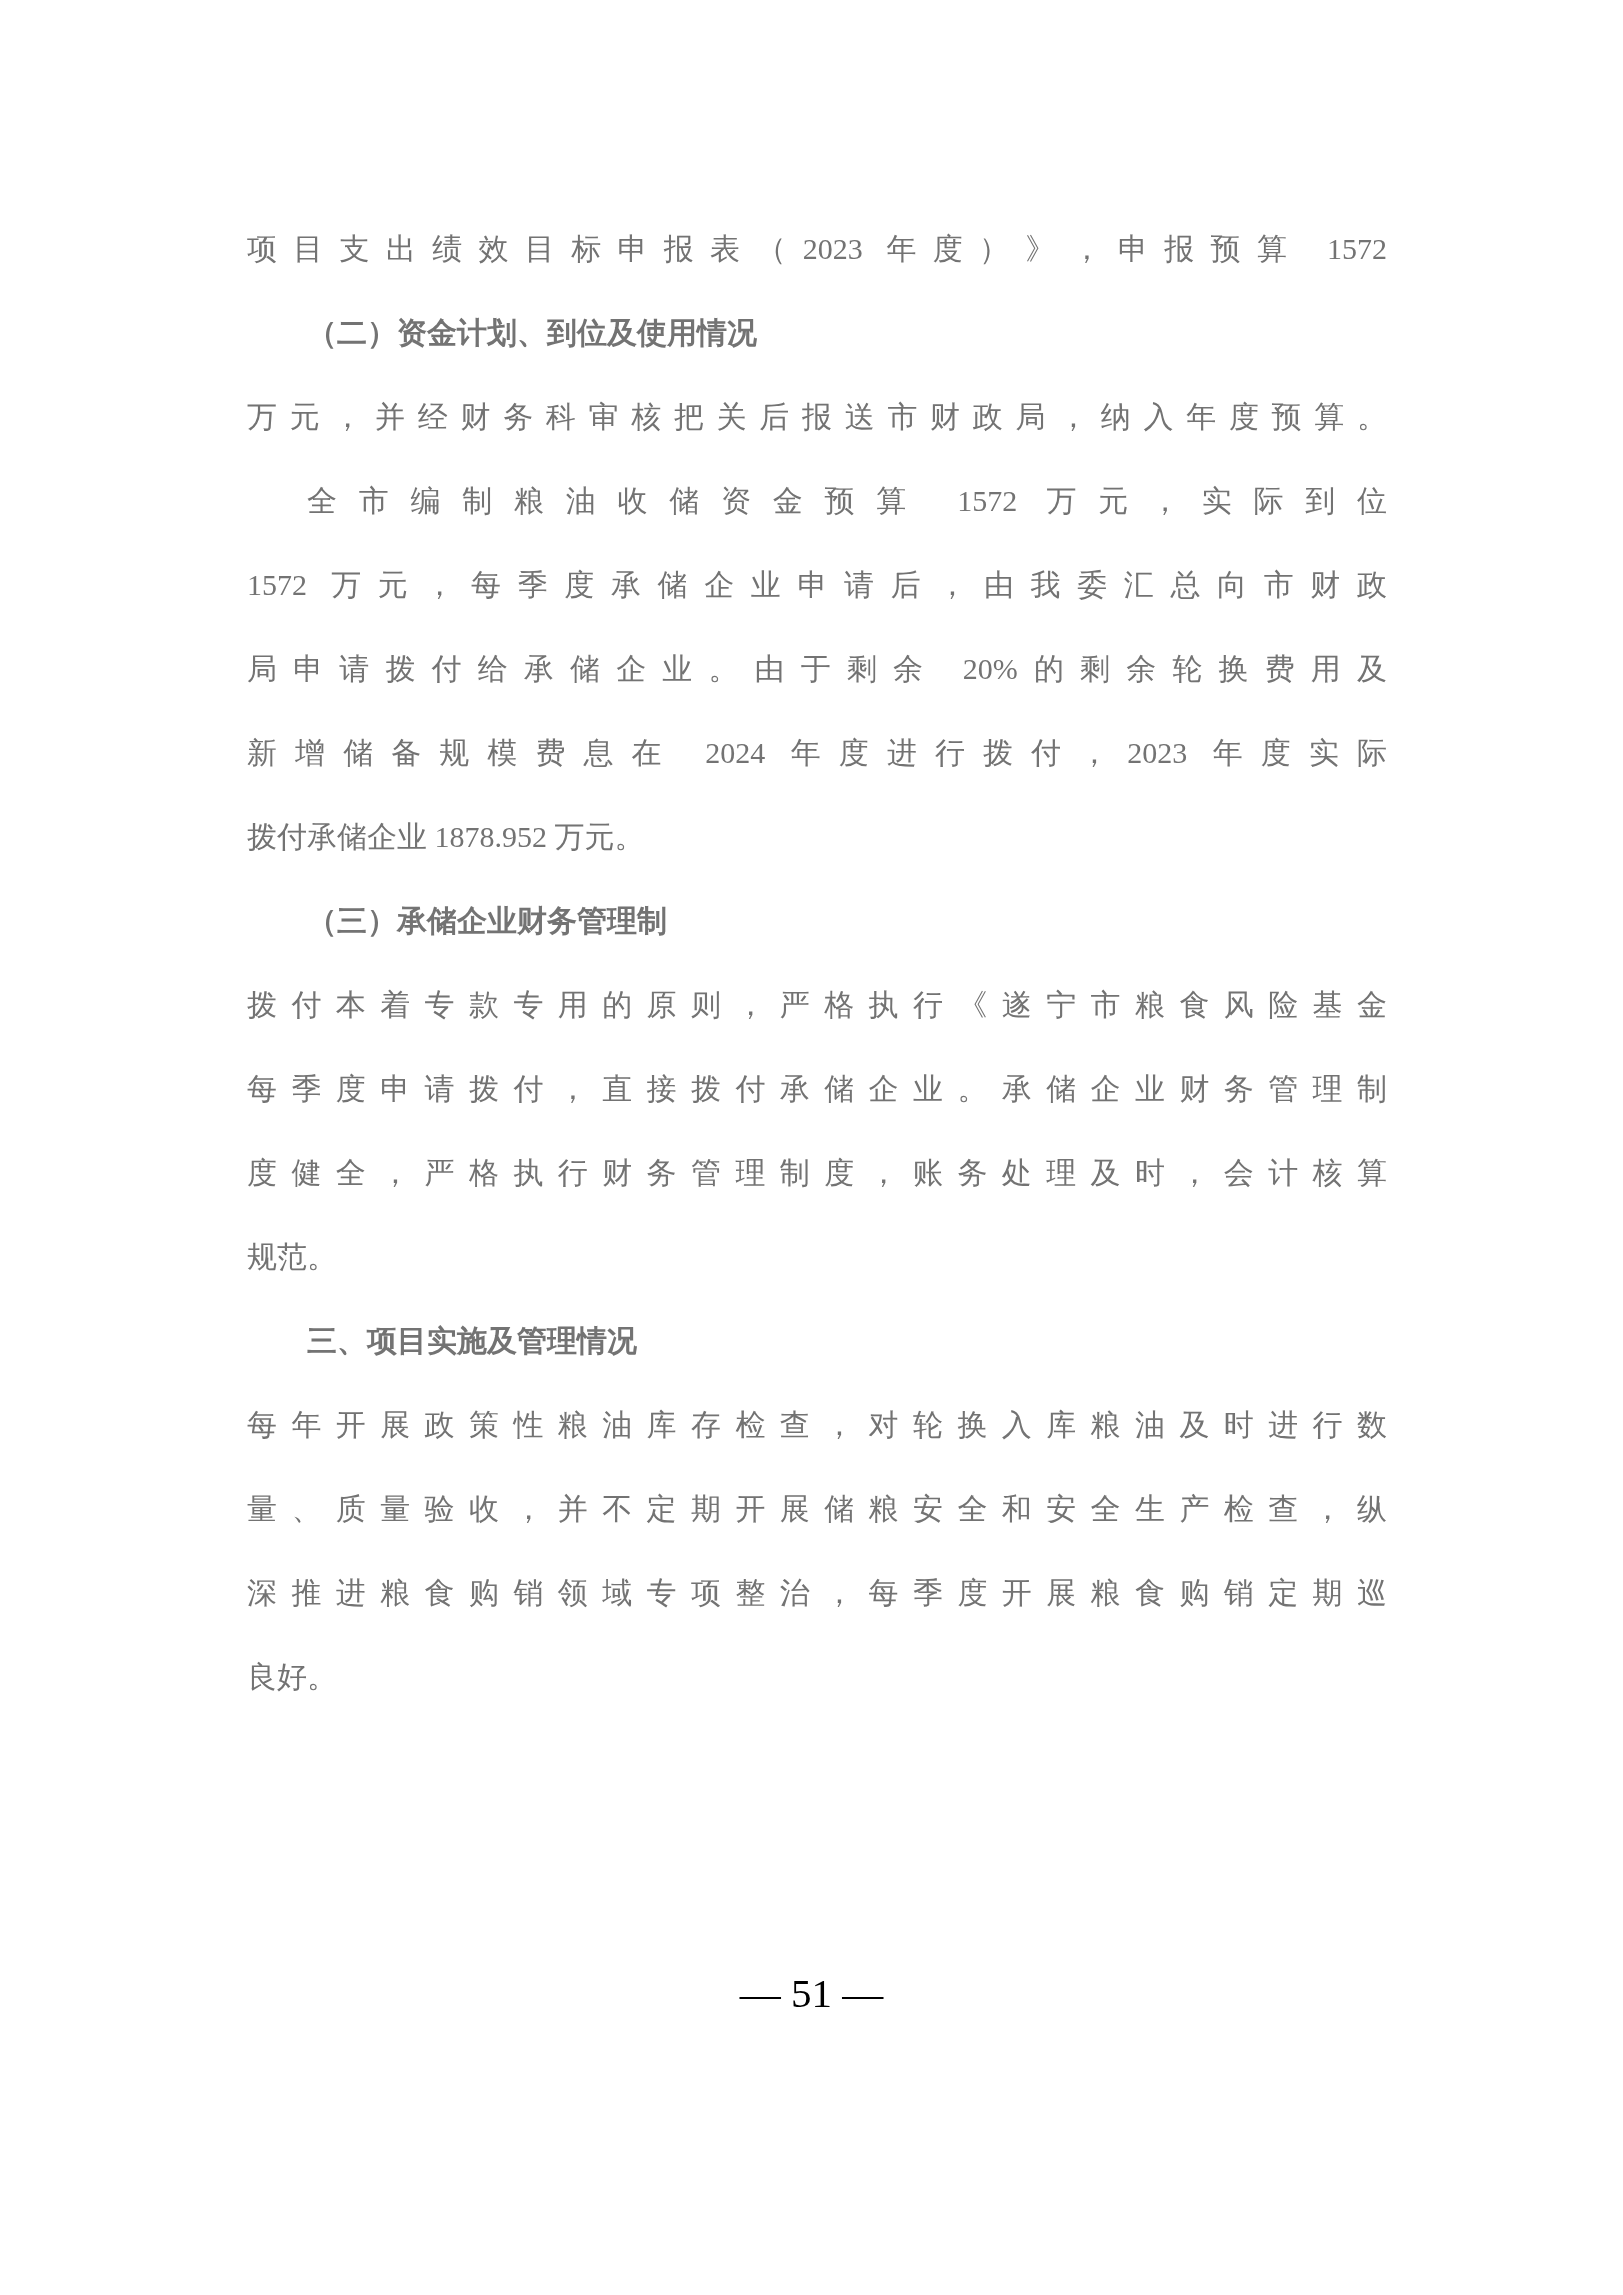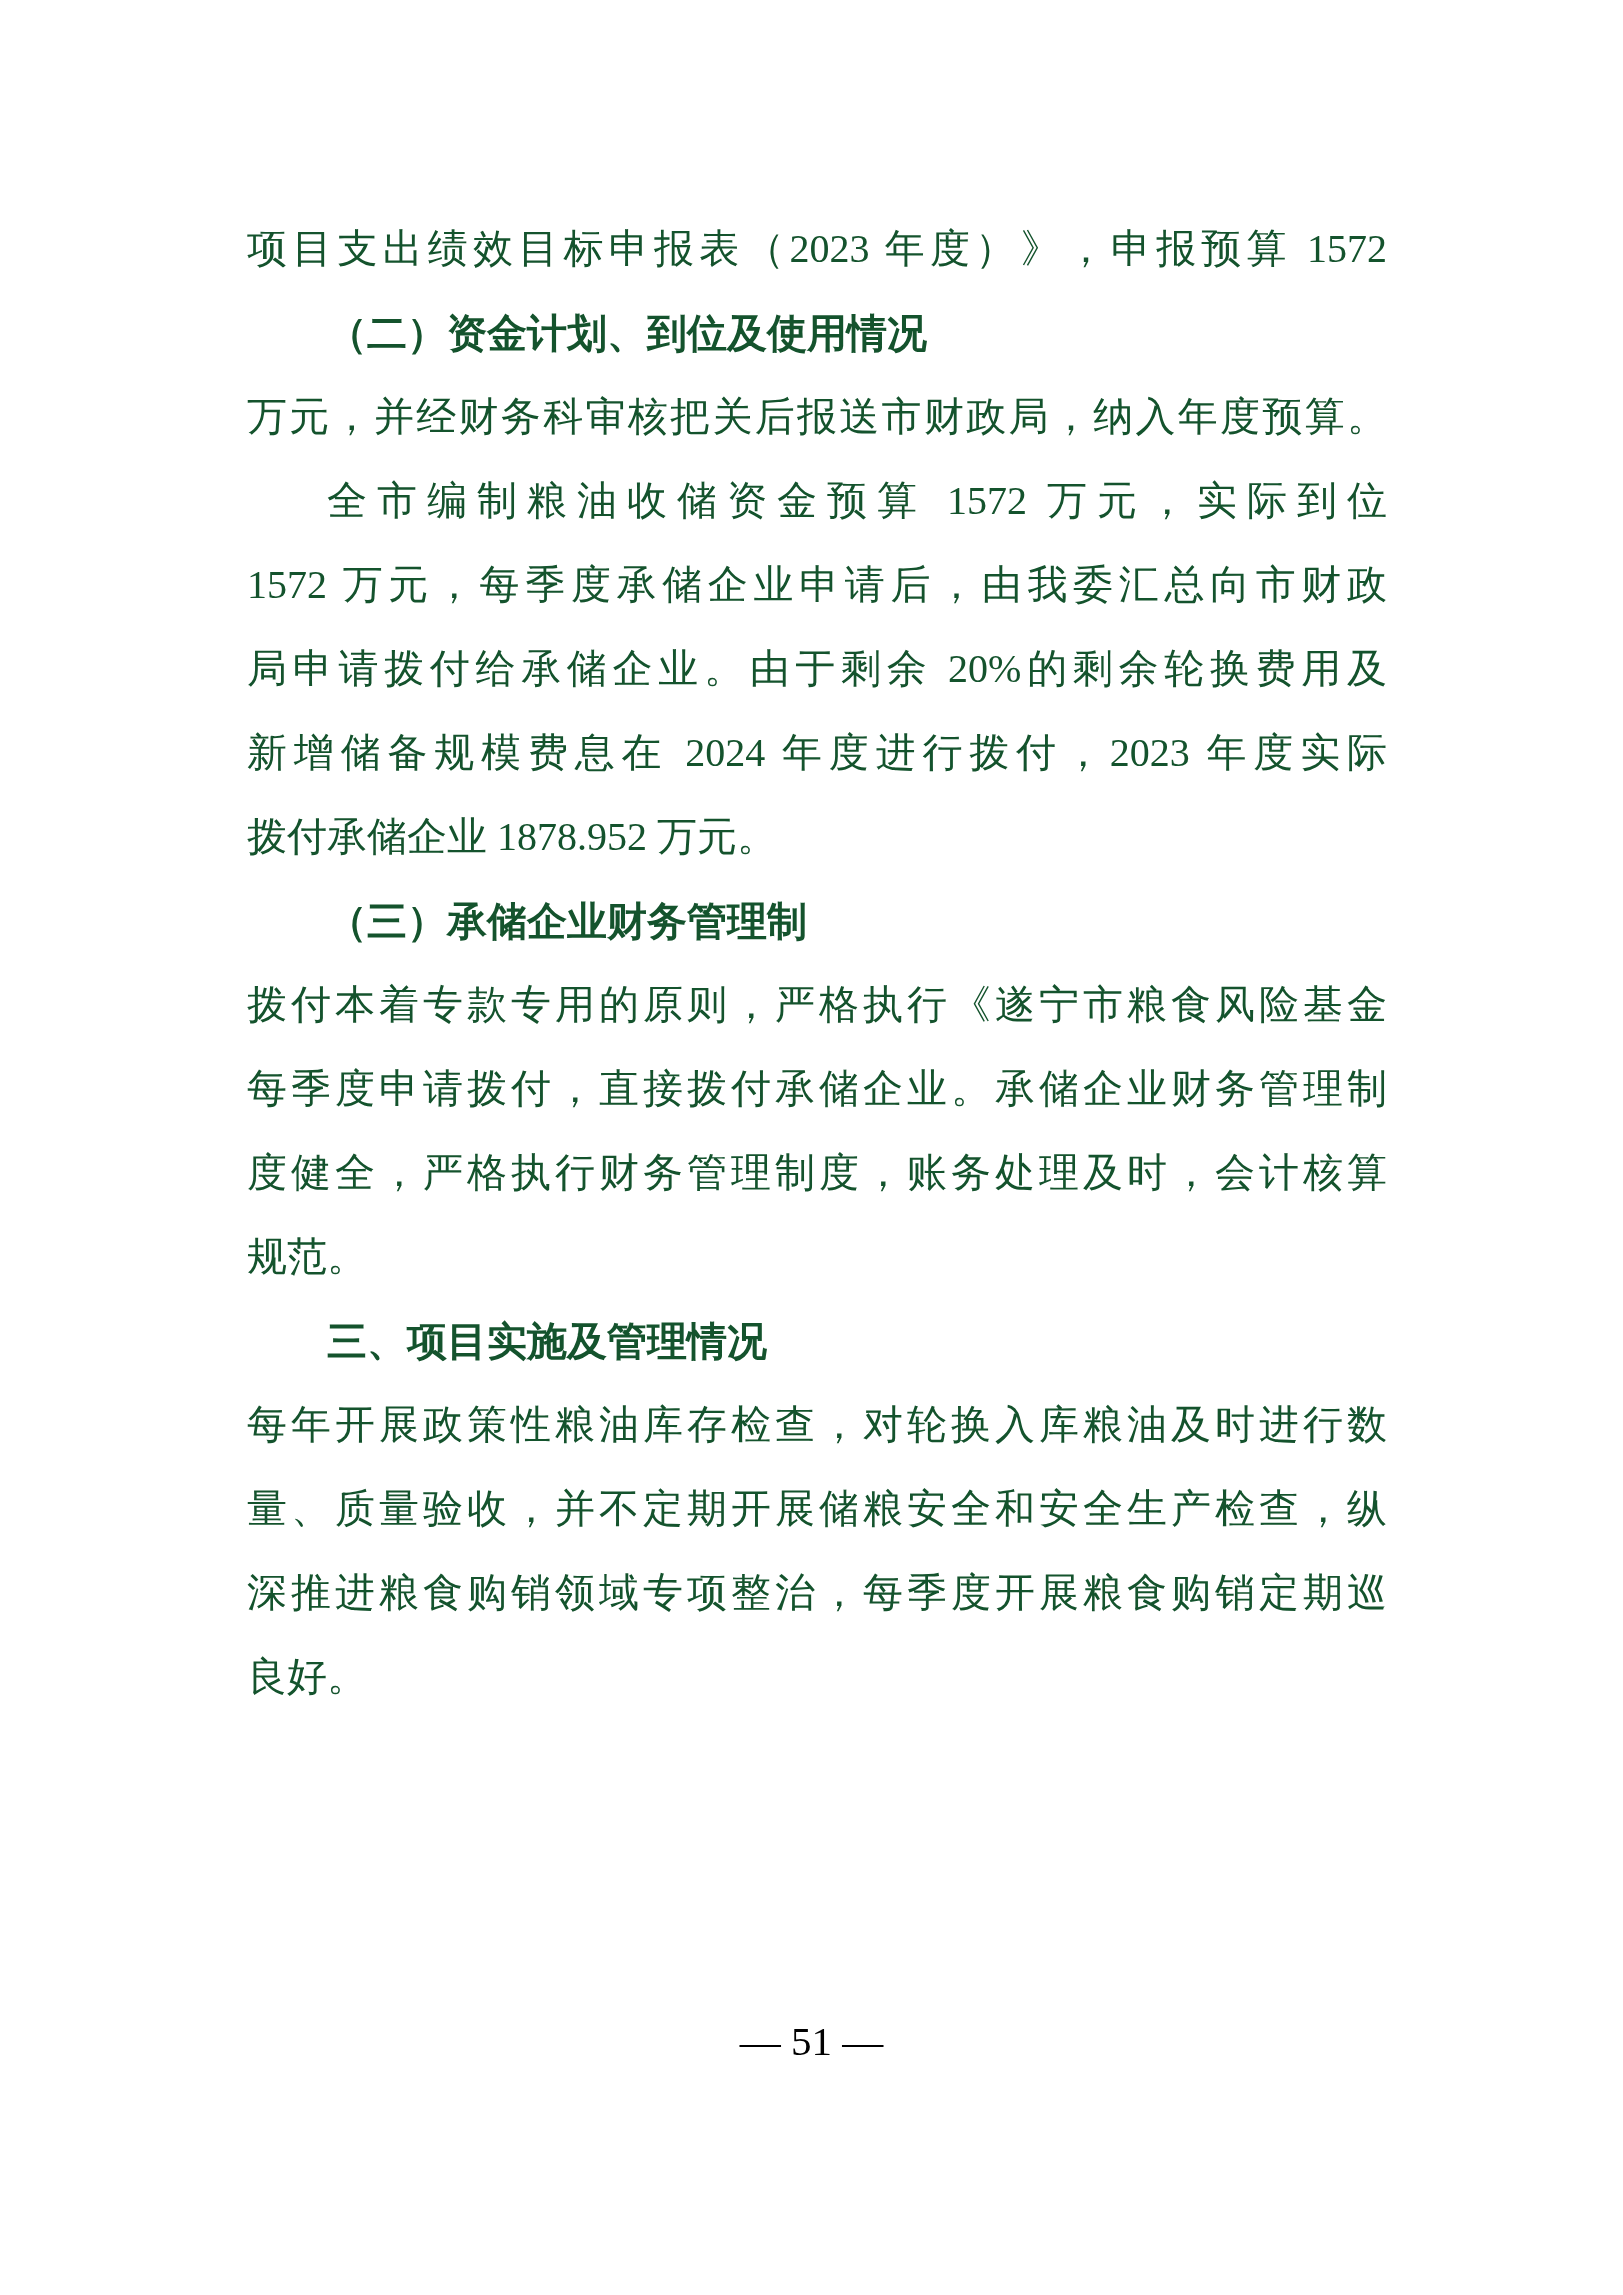--- a/index.html
+++ b/index.html
@@ -18,41 +18,41 @@
   }
   .textblock {
     position: absolute;
     left: 247px;
     top: 207px;
     width: 1140px;
   }
   .line {
     height: 84px;
     line-height: 84px;
-    font-size: 40px;
+    font-size: 30px;
     letter-spacing: 0;
-    color: #14532d;
+    color: #737373;
   }
   .line.justify {
     text-align: justify;
     text-align-last: justify;
   }
   .line.indent {
     text-indent: 2em;
   }
   .line.heading {
     font-weight: 700;
     font-family: "Liberation Sans", "DejaVu Sans", sans-serif;
     text-align: left;
     text-align-last: left;
   }
   .footer {
     position: absolute;
     left: 0;
-    top: 2000px;
+    top: 1952px;
     width: 100%;
     height: 83px;
     line-height: 83px;
     text-align: center;
     font-size: 41px;
     font-family: "Liberation Serif", "DejaVu Serif", serif;
     color: #000000;
   }
 </style>
 </head>

